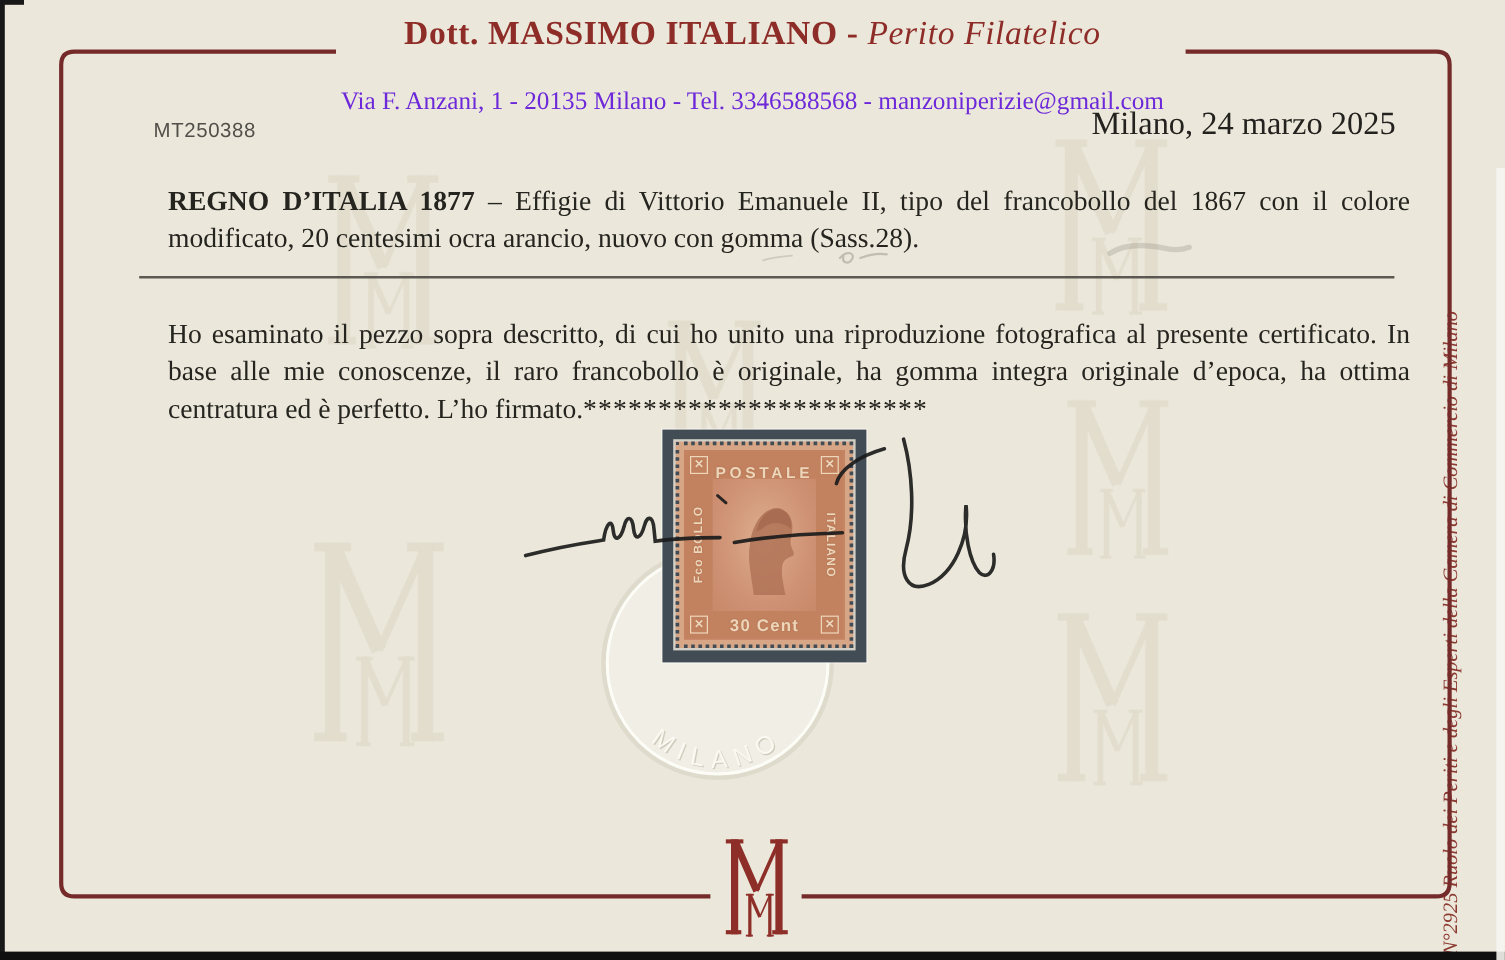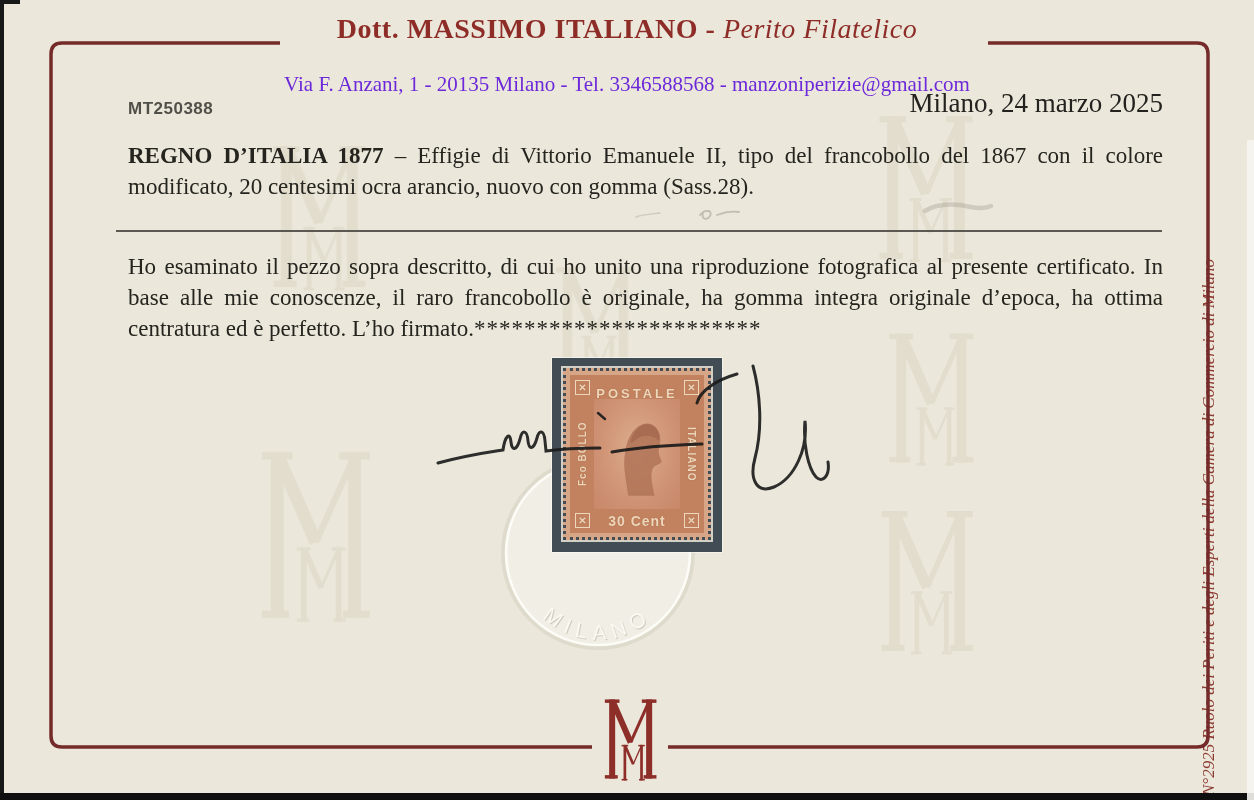--- a/index.html
+++ b/index.html
@@ -18,26 +18,26 @@
   #bg-art{left:0;top:0;z-index:1;pointer-events:none;}
   #fg-art{left:0;top:0;z-index:4;pointer-events:none;}
   
   .header-line1{left:0;top:13px;width:1254px;text-align:center;z-index:2;
     font-size:28px;font-weight:bold;color:#8e2c28;letter-spacing:.5px;}
   .header-line1 .title-italic{font-style:italic;font-weight:normal;}
   .header-line2{left:0;top:48px;width:1254px;text-align:center;z-index:2;
     font-size:21px;color:#6d28d9;margin-top:24px;}
   
   .cert-number{left:128px;top:99px;z-index:2;
-    font-family:"Liberation Sans",sans-serif;font-size:17px;font-weight:bold;
+    font-family:"Liberation Sans",sans-serif;font-size:17px;font-weight:normal;
     color:#514f49;letter-spacing:.5px;}
   .place-date{right:91px;top:88px;z-index:2;font-size:27px;color:#23221e;text-align:right;}
   
   .para{left:128px;width:1035px;z-index:2;font-size:23px;line-height:31px;
-    color:#25241f;text-align:justify;margin:0;}
+    color:#25241f;text-align:justify;margin:12px;}
   .subject{top:140px;}
   .statement{top:251px;}
   .stars{letter-spacing:1px;}
   
   .mount{left:552px;top:358px;width:170px;height:194px;background:#424c55;z-index:3;
     box-shadow:0 0 0 1px rgba(255,255,253,.5);}
   .stamp{position:absolute;left:11px;top:10px;right:11px;bottom:12px;
     background:#d7a686;border:3px dotted #424c55;box-sizing:border-box;
     box-shadow:0 0 0 2px rgba(235,230,218,.85);}
   .stamp-frame{position:absolute;inset:4px;background:#cd9072;border:1px solid #c2815f;}

